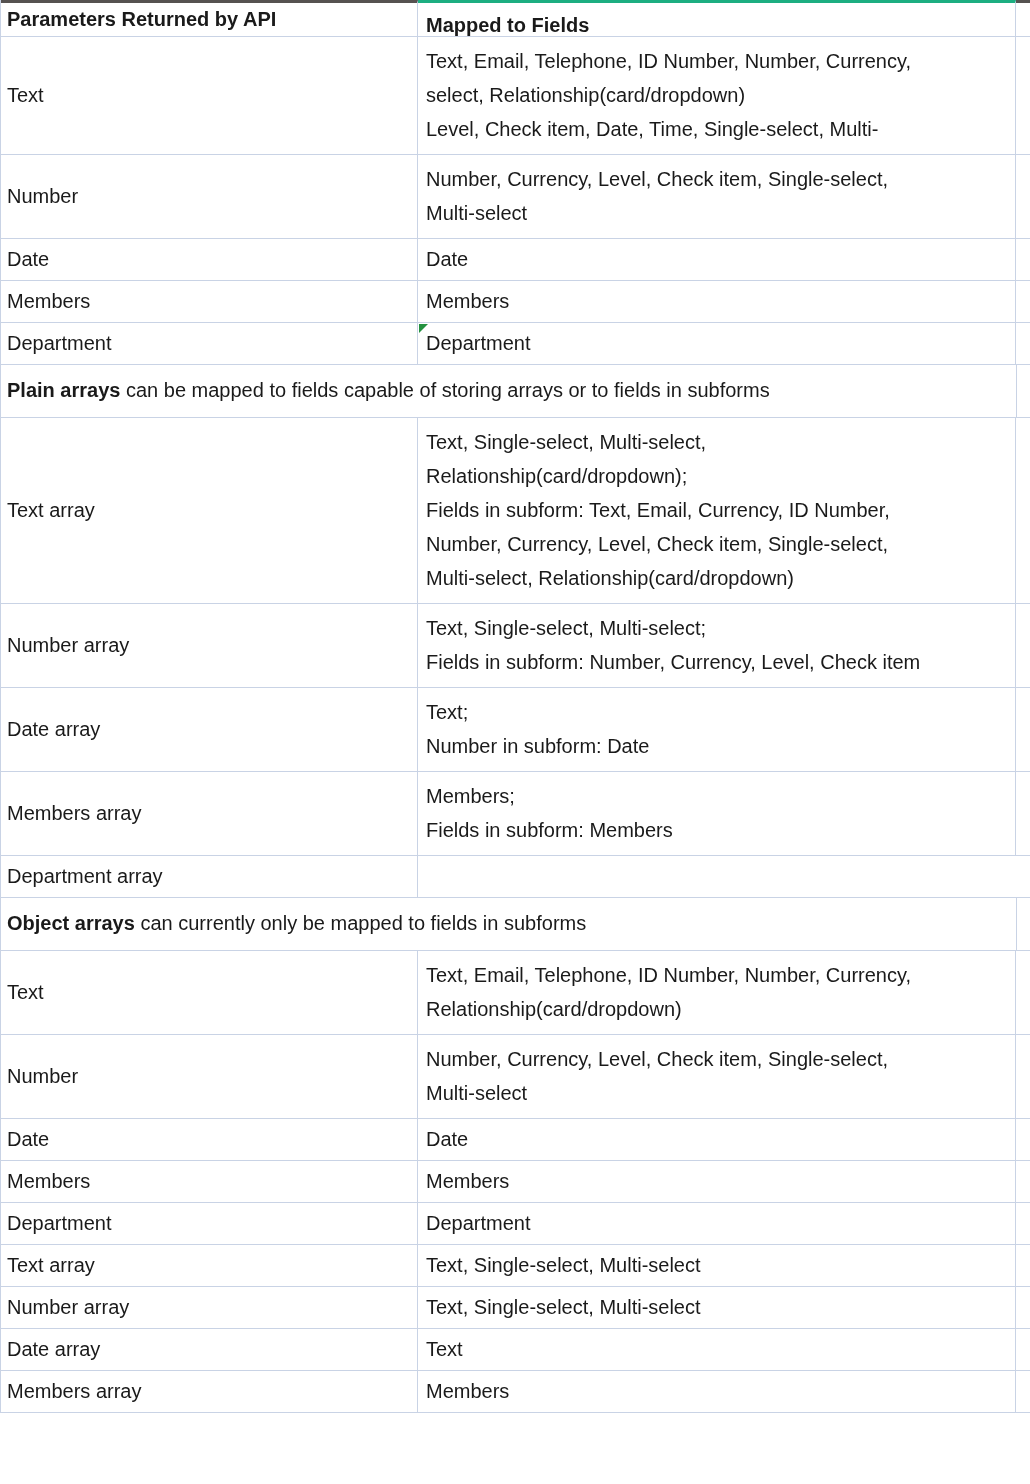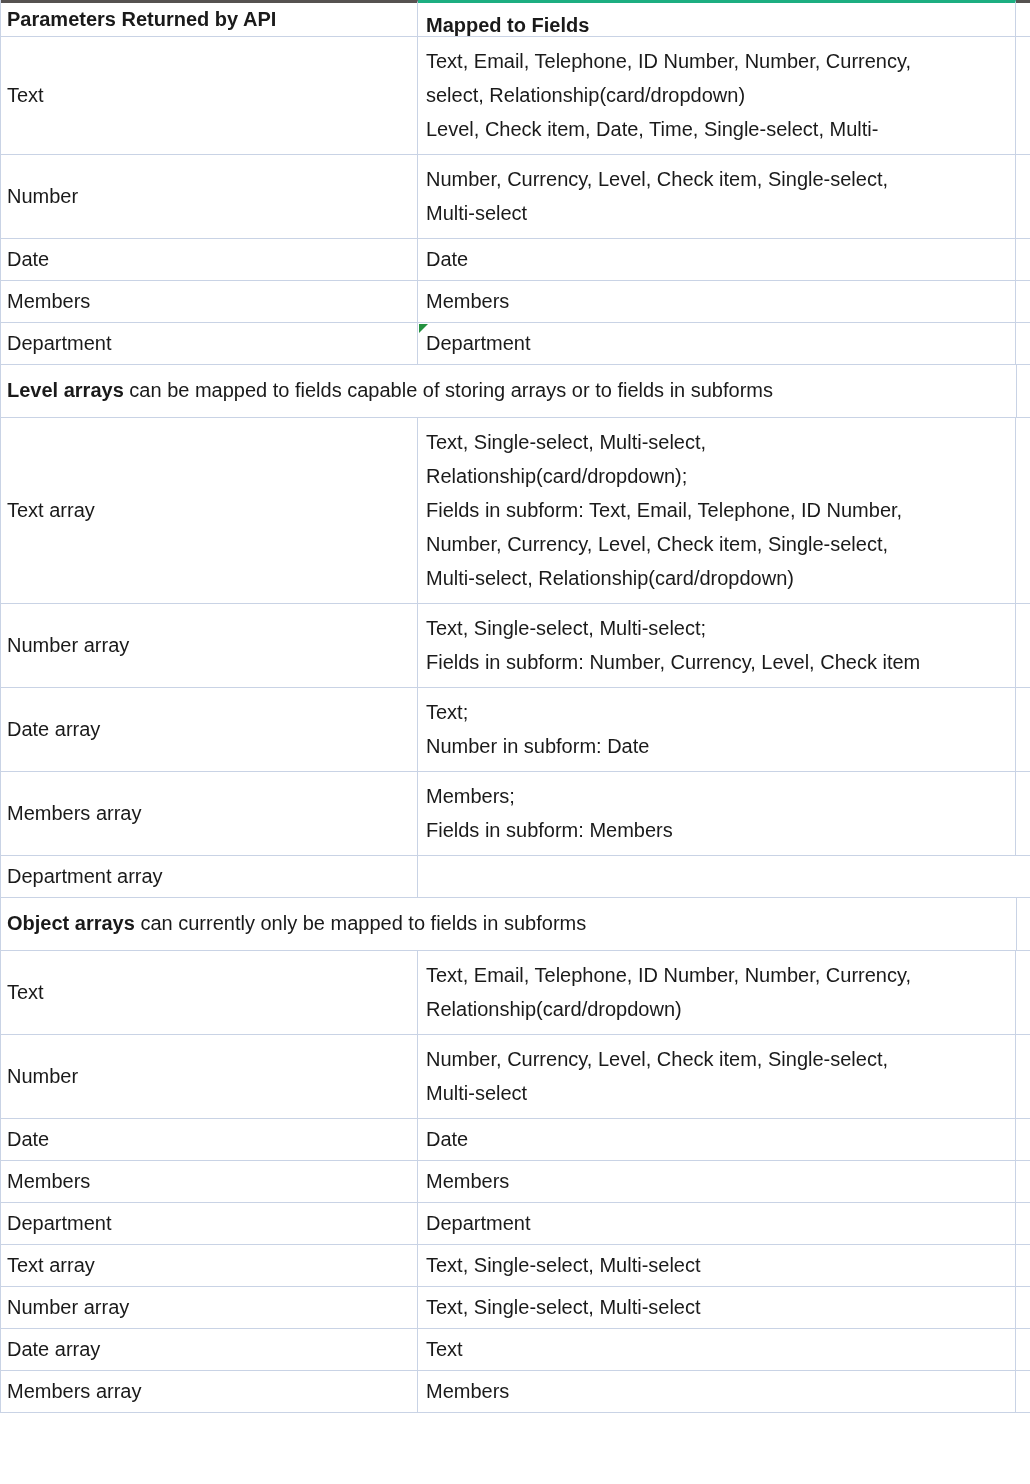--- a/index.html
+++ b/index.html
@@ -104,31 +104,31 @@
         <div class="colA">
           <span>Department</span>
         </div>
         <div class="colB">
           <span class="flag"></span>
           <div class="line">Department</div>
         </div>
         <div class="sliver"></div>
       </div>
       <div class="row note-row">
-        <div class="note-cell"><b>Level arrays</b><span> can be mapped to fields capable of storing arrays or to fields in subforms</span></div>
+        <div class="note-cell"><b>Plain arrays</b><span> can be mapped to fields capable of storing arrays or to fields in subforms</span></div>
         <div class="sliver"></div>
       </div>
       <div class="row">
         <div class="colA">
           <span>Text array</span>
         </div>
         <div class="colB multi">
           <div class="line">Text, Single-select, Multi-select,</div>
           <div class="line">Relationship(card/dropdown);</div>
-          <div class="line">Fields in subform: Text, Email, Telephone, ID Number,</div>
+          <div class="line">Fields in subform: Text, Email, Currency, ID Number,</div>
           <div class="line">Number, Currency, Level, Check item, Single-select,</div>
           <div class="line">Multi-select, Relationship(card/dropdown)</div>
         </div>
         <div class="sliver"></div>
       </div>
       <div class="row">
         <div class="colA">
           <span>Number array</span>
         </div>
         <div class="colB multi">

